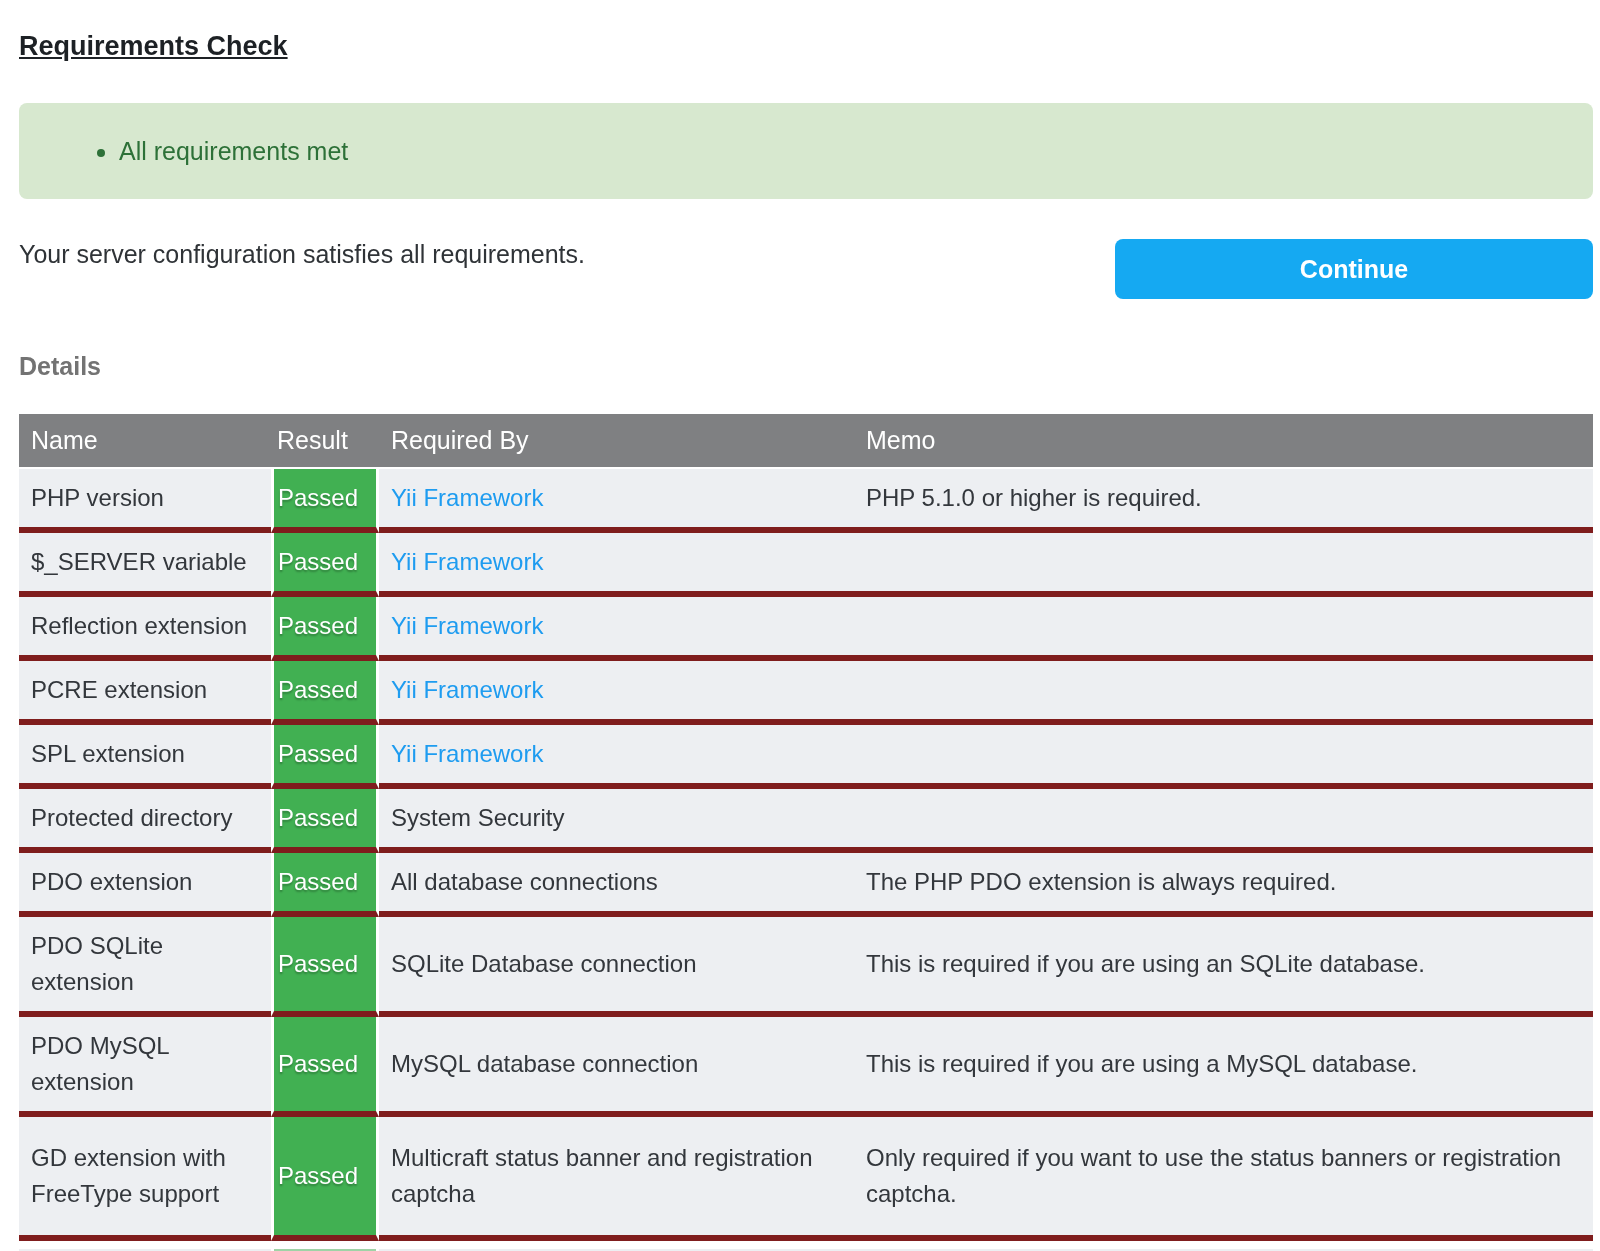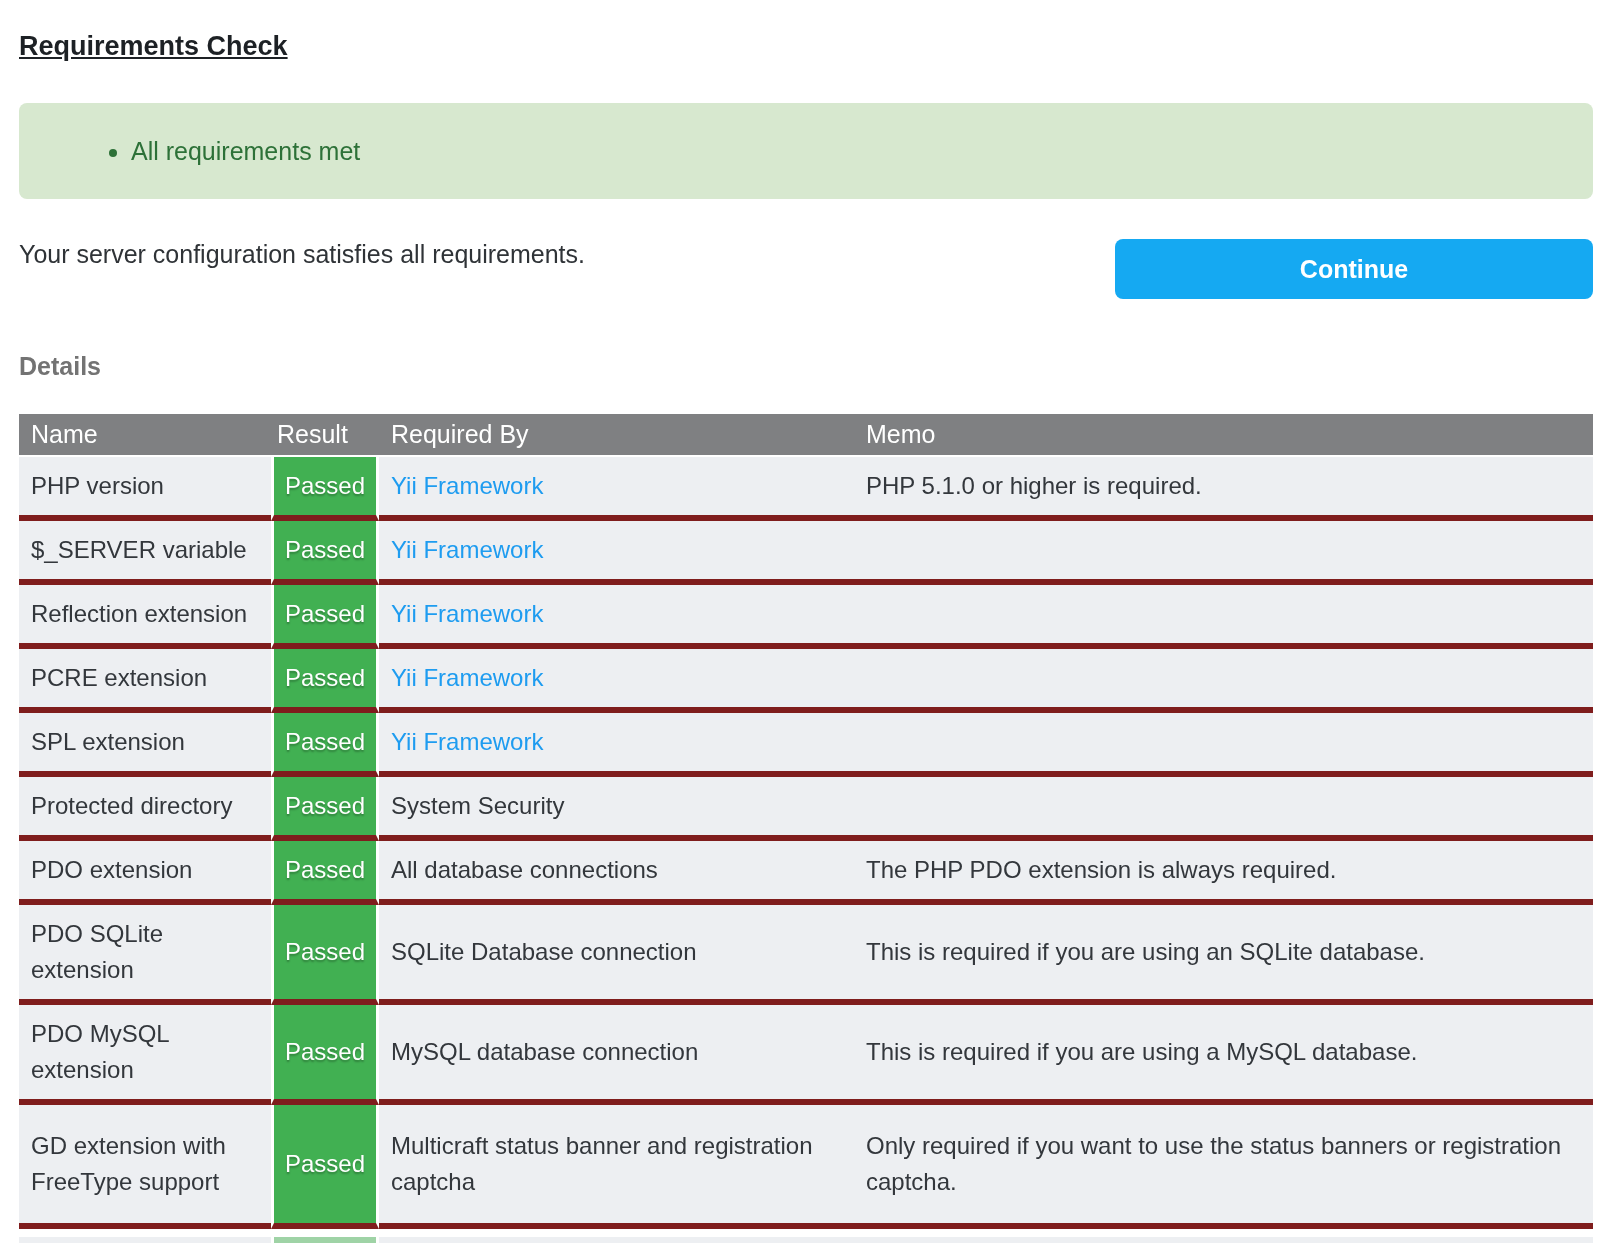--- a/index.html
+++ b/index.html
@@ -27,21 +27,21 @@
     margin-top: 41px;
     height: 96px;
     width: 1574px;
     background: #d7e8cf;
     border-radius: 8px;
     display: flex;
     align-items: center;
     color: #2d7138;
   }
   .alert-success ul {
-    margin: 12px;
+    margin: 0;
     padding-left: 100px;
   }
   .alert-success li {
     font-size: 25px;
     line-height: 30px;
   }
 
   .config-row {
     margin-top: 40px;
     width: 1574px;
@@ -83,38 +83,38 @@
     table-layout: fixed;
     width: 1574px;
   }
   table.req-table th {
     background: #7f8082;
     color: #ffffff;
     font-weight: 400;
     font-size: 25px;
     line-height: 35px;
     text-align: left;
-    padding: 3px 12px;
+    padding: 9px 12px;
     border-bottom: 2px solid #ffffff;
   }
   table.req-table th.th-result { padding-left: 6px; }
   table.req-table td {
     background: #edeff2;
     border-bottom: 6px solid #7f1d1d;
     padding: 11px 12px;
     font-size: 24px;
     line-height: 36px;
     vertical-align: middle;
     color: #33373c;
     word-wrap: break-word;
   }
   table.req-table td.result {
     background: #41b052;
     color: #ffffff;
-    text-align: center;
+    text-align: left;
     border-left: 3px solid #ffffff;
     border-right: 3px solid #ffffff;
     padding-left: 4px;
     padding-right: 4px;
     text-shadow: 0 2px 2px rgba(0,0,0,0.28);
   }
   table.req-table tr.tall td { padding-top: 23px; padding-bottom: 23px; }
   a.req-link { color: #1e9cf0; text-decoration: none; cursor: pointer; }
 
   .cutoff-row {

